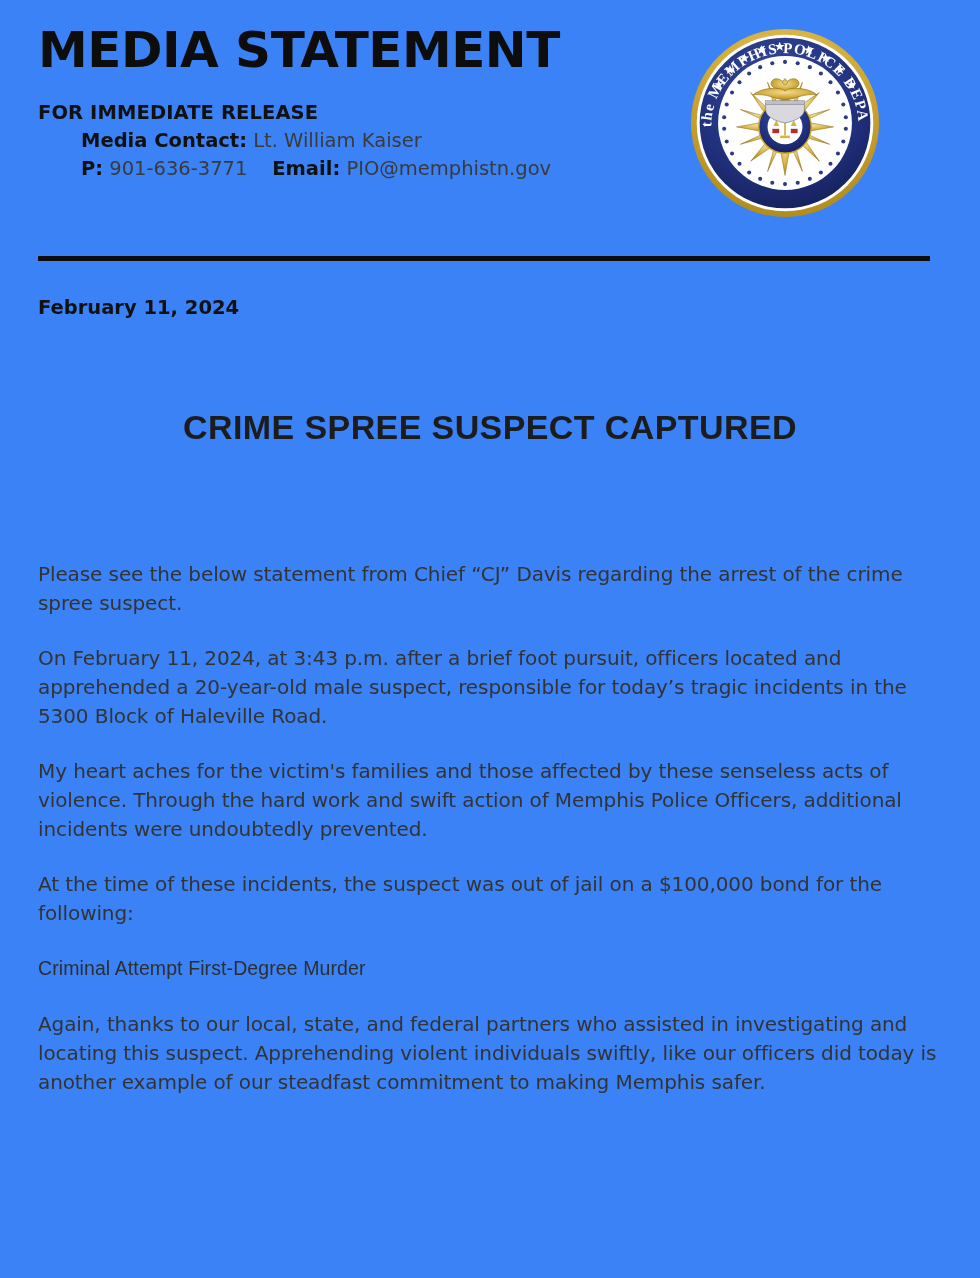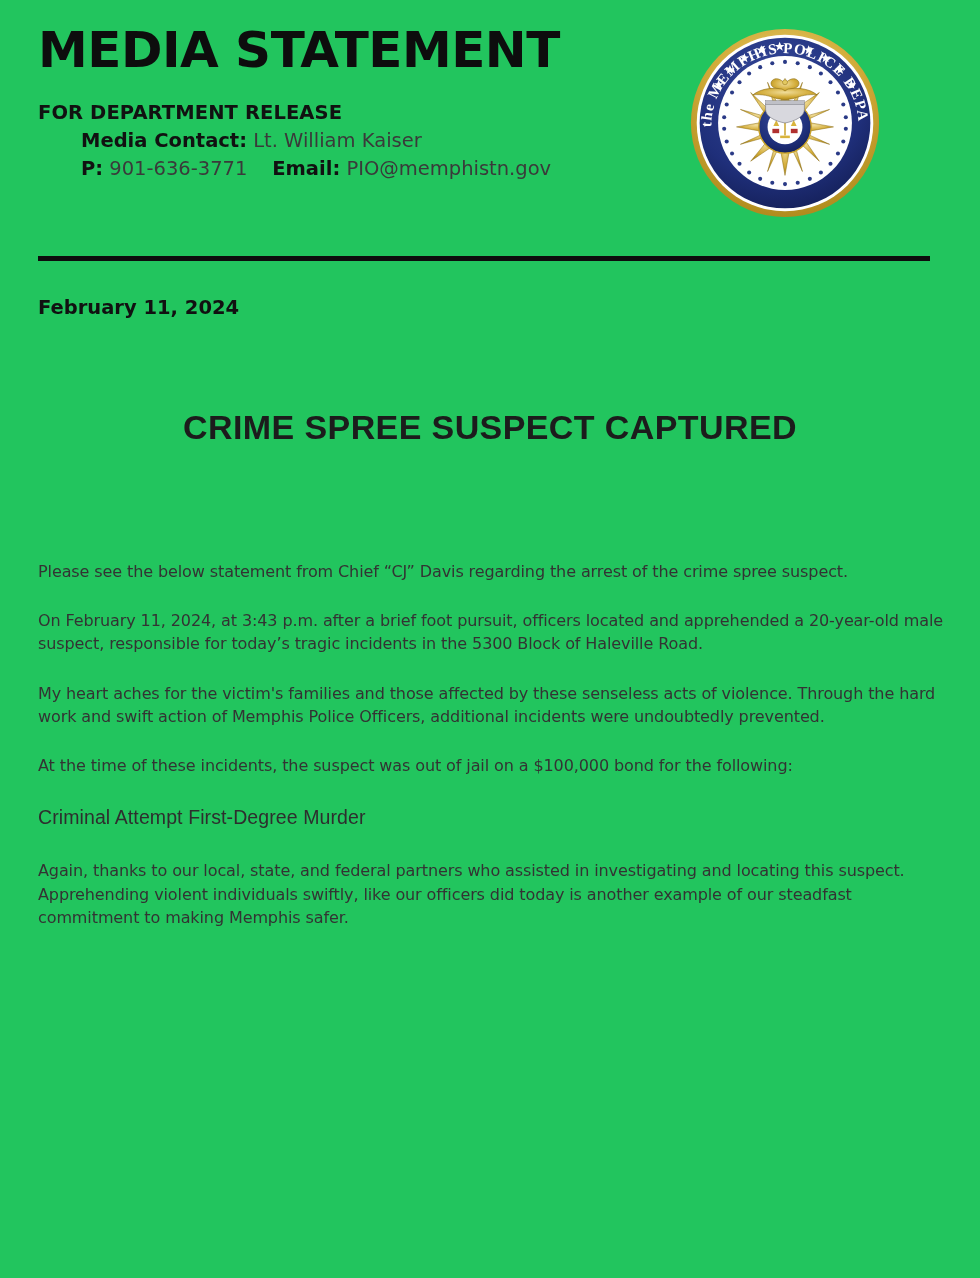--- a/index.html
+++ b/index.html
@@ -13,21 +13,21 @@
     position: relative;
     overflow: hidden;
     font-family: "Liberation Sans", sans-serif;
     color: #1a1a1a;
     -webkit-font-smoothing: antialiased;
   }
 
   .page {
     position: absolute;
     inset: 0;
-    background: #22c55e;
+    background: #3b82f6;
     text-decoration: underline;
   }
 
   
   .header-block {
     position: absolute;
     left: 38px;
     top: 24px;
     width: 640px;
   }
@@ -117,21 +117,21 @@
   
   .body-block {
     position: absolute;
     left: 38px;
     top: 560px;
     width: 906px;
   }
 
   .para {
     font-family: "DejaVu Sans", sans-serif;
-    font-size: 16px;
+    font-size: 20px;
     line-height: 1.45;
     color: #333333;
     margin: 0 0 26px 0;
     text-align: left;
     letter-spacing: -0.1px;
   }
   .para:last-child { margin-bottom: 18px; }
 
   .charge {
     font-family: "Liberation Sans", sans-serif;
@@ -144,21 +144,21 @@
 </style>
 </head>
 <body>
 
 <div class="page">
 
   <div class="header-block">
     <h1 class="doc-title">MEDIA STATEMENT</h1>
 
     <div class="contact-block">
-      <span class="release-line">FOR DEPARTMENT RELEASE</span>
+      <span class="release-line">FOR IMMEDIATE RELEASE</span>
 
       <span class="contact-line">
         <span class="lbl">Media Contact:</span>
         <span class="val">Lt. William Kaiser</span>
       </span>
 
 
       <span class="contact-line">
         <span class="lbl">P:</span>
         <span class="val">901-636-3771</span>

